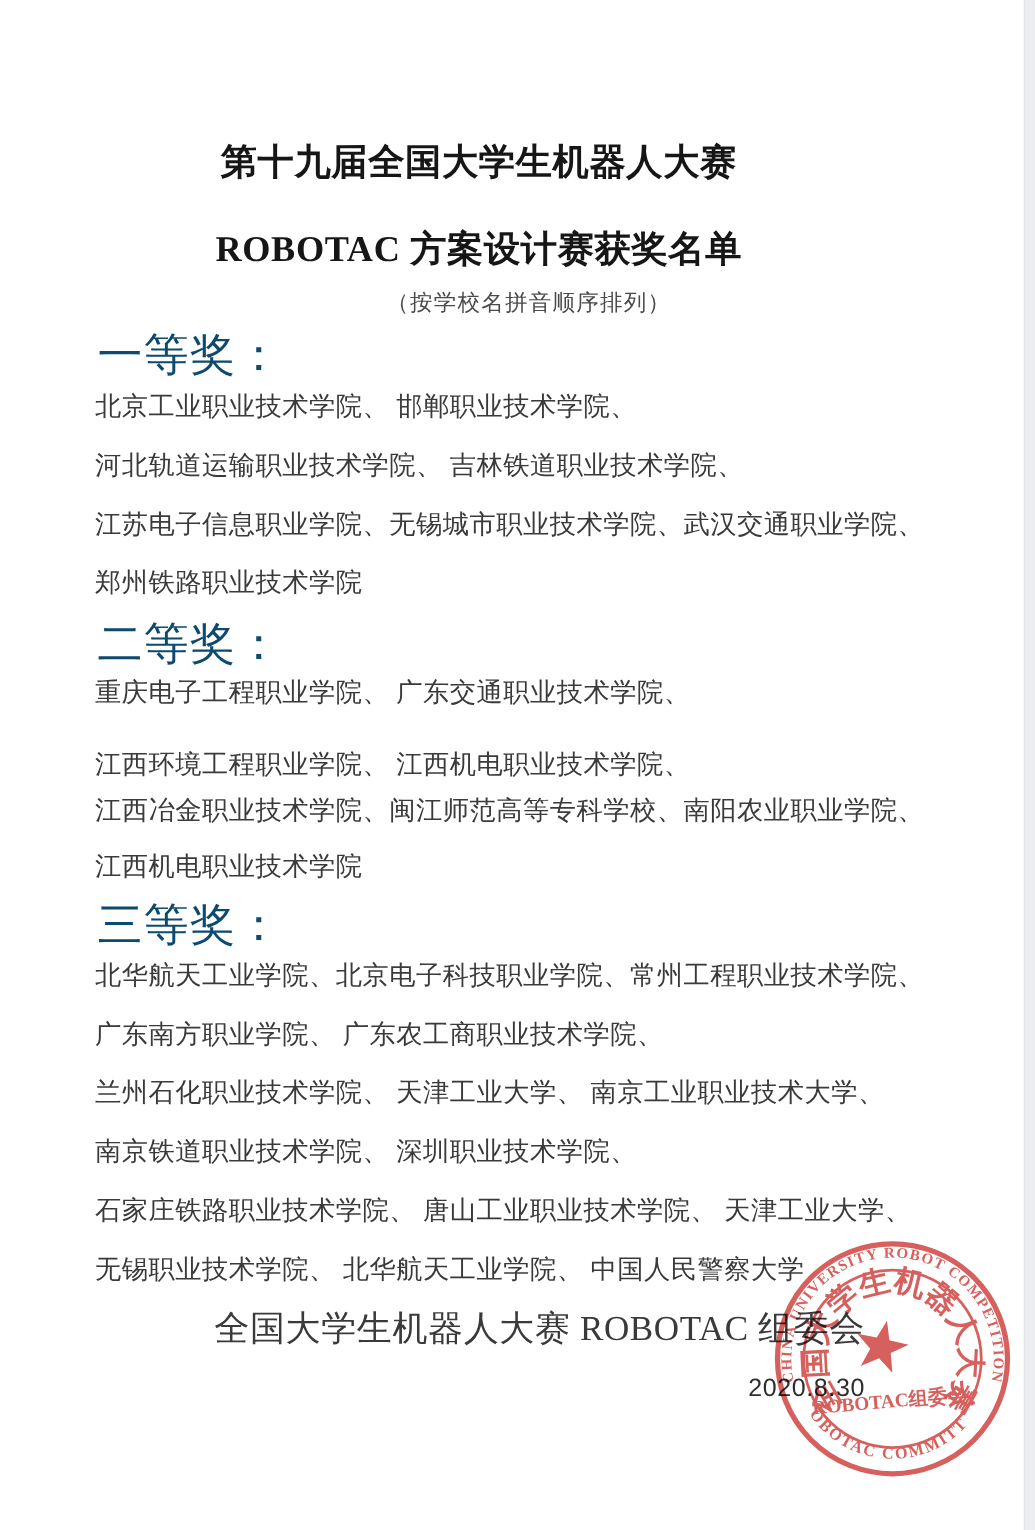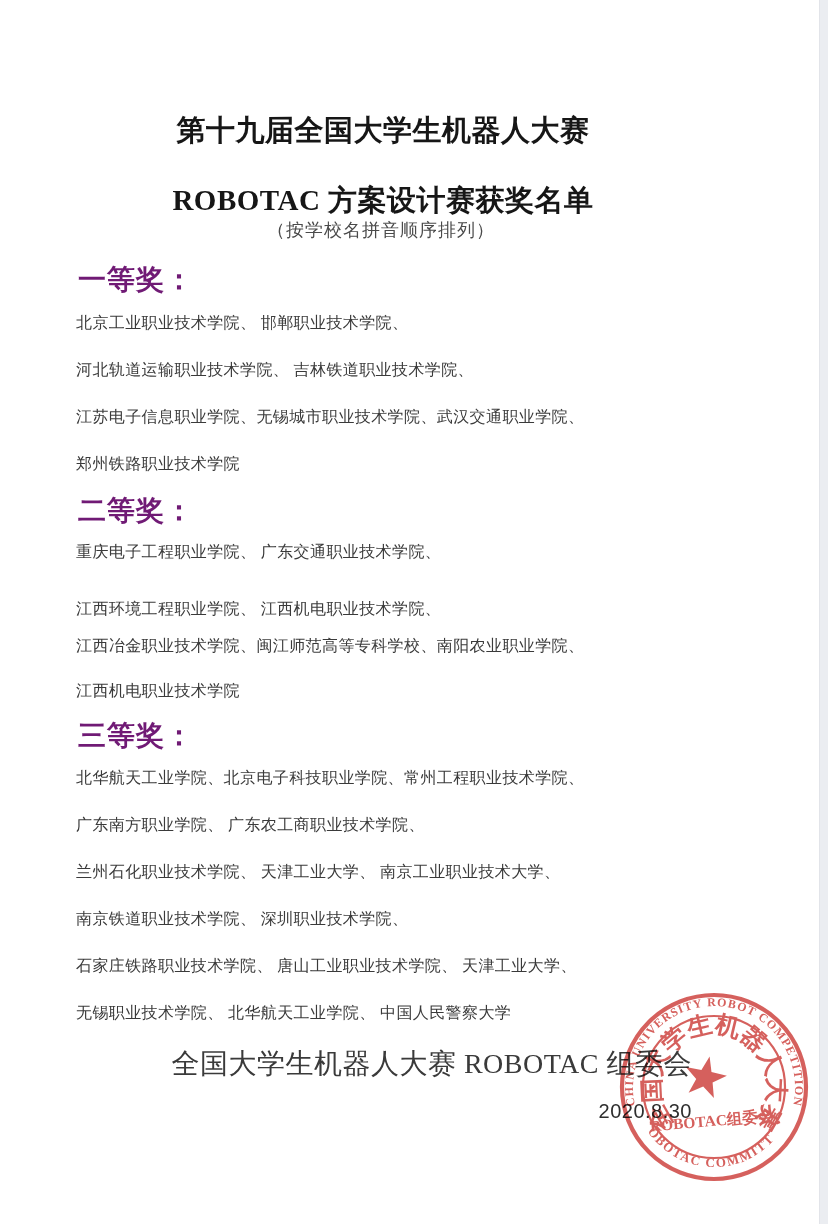--- a/index.html
+++ b/index.html
@@ -15,24 +15,24 @@
   .abs{position:absolute;line-height:1.12;white-space:nowrap;}
   .title{
     left:0;width:766px;text-align:center;
     font-size:29px;font-weight:700;color:#161616;letter-spacing:0.5px;
   }
   .subtitle{
     left:0;width:762px;text-align:center;
     font-size:18px;color:#4a4a4a;letter-spacing:1px;
   }
   .heading{
-    left:78px;font-size:28px;font-weight:700;color:#701a75;letter-spacing:1px;
+    left:78px;font-size:36px;font-weight:400;color:#0c4a6e;letter-spacing:1px;
   }
   .bodyline{
-    left:76px;width:700px;font-size:16px;color:#3a3a3a;letter-spacing:0.4px;
+    left:76px;width:700px;font-size:21px;color:#3a3a3a;letter-spacing:0.4px;
   }
   .sig{
     left:76px;width:616px;text-align:right;font-size:28px;color:#3a3a3a;letter-spacing:0.5px;
   }
   .date{
     left:76px;width:616px;text-align:right;
     font-size:20px;color:#2e2e2e;
     font-family:"Liberation Sans","DejaVu Sans",sans-serif;letter-spacing:0.5px;
   }
   .stamp-svg{
@@ -48,21 +48,21 @@
     font-weight:700;
   }
 </style>
 </head>
 <body>
 
 <div class="edge-strip"></div>
 
 <div class="abs title" style="top:114px;">第十九届全国大学生机器人大赛</div>
 <div class="abs title" style="top:184px;">ROBOTAC 方案设计赛获奖名单</div>
-<div class="abs subtitle" style="top:220px;">（按学校名拼音顺序排列）</div>
+<div class="abs subtitle" style="top:232px;padding-left:42px;">（按学校名拼音顺序排列）</div>
 
 <div class="abs heading" style="top:264px;">一等奖：</div>
 <div class="abs bodyline" style="top:314px;">北京工业职业技术学院、 邯郸职业技术学院、</div>
 <div class="abs bodyline" style="top:361px;">河北轨道运输职业技术学院、 吉林铁道职业技术学院、</div>
 <div class="abs bodyline" style="top:408px;">江苏电子信息职业学院、无锡城市职业技术学院、武汉交通职业学院、</div>
 <div class="abs bodyline" style="top:455px;">郑州铁路职业技术学院</div>
 
 <div class="abs heading" style="top:495px;">二等奖：</div>
 <div class="abs bodyline" style="top:543px;">重庆电子工程职业学院、 广东交通职业技术学院、</div>
 <div class="abs bodyline" style="top:600px;">江西环境工程职业学院、 江西机电职业技术学院、</div>

